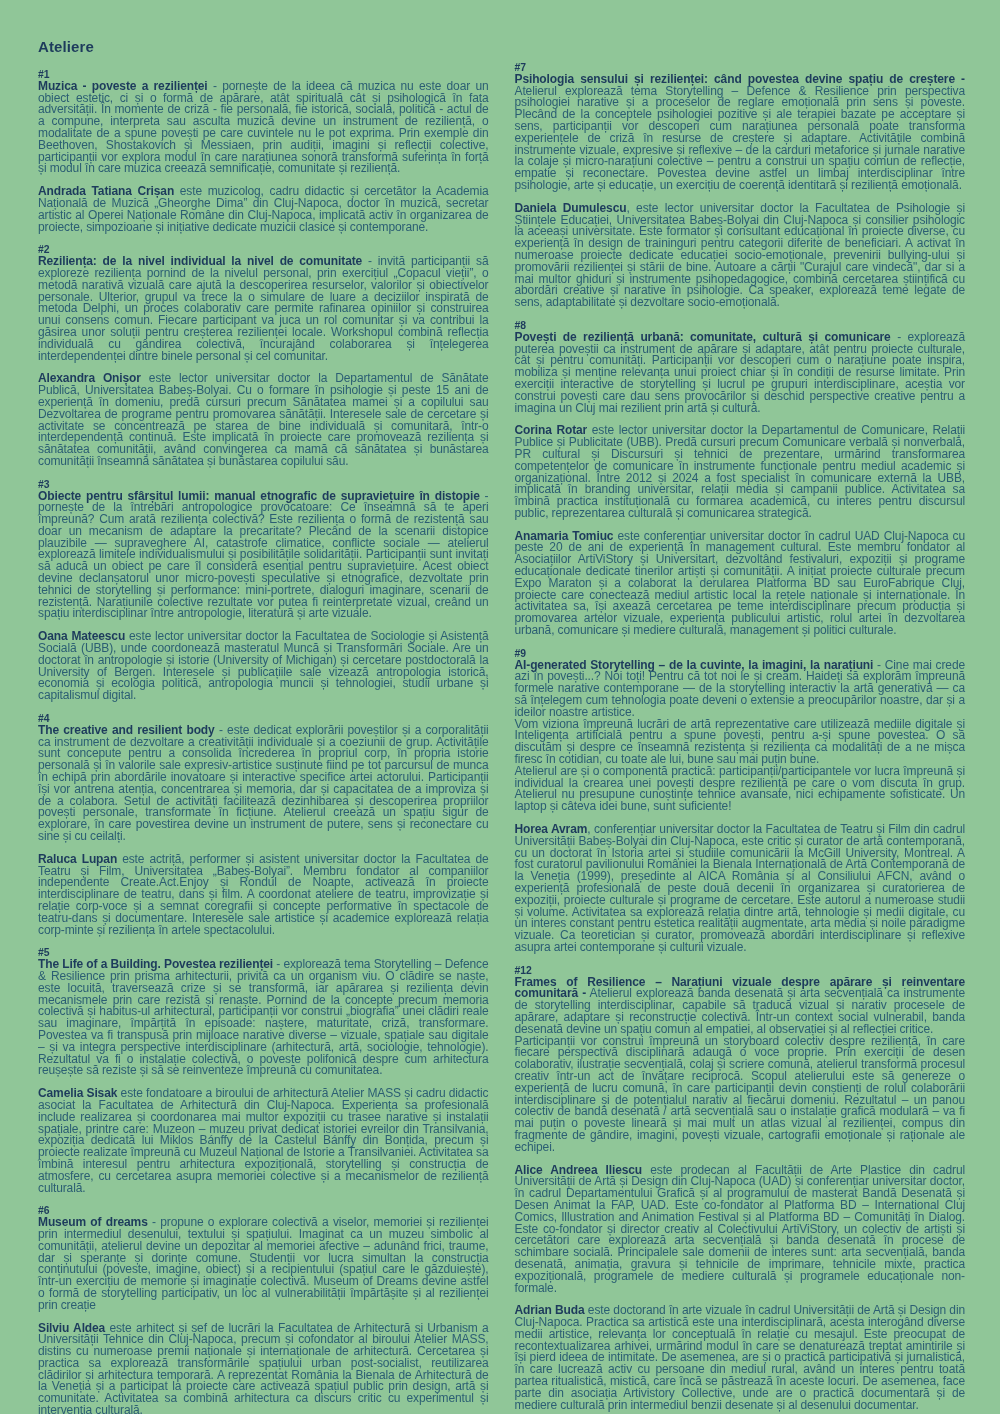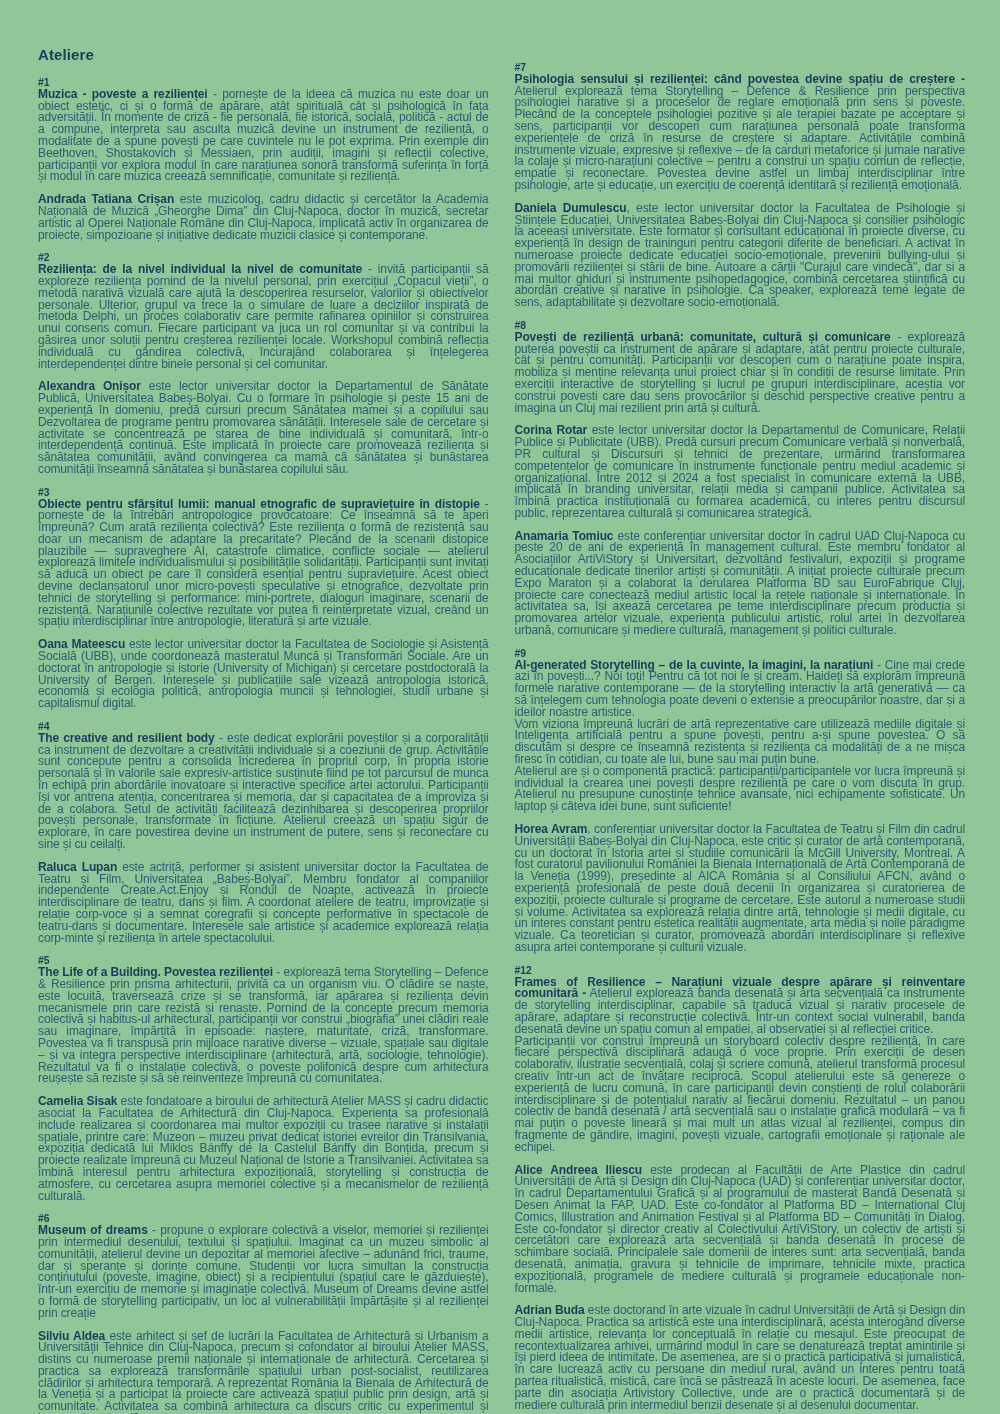--- a/index.html
+++ b/index.html
@@ -21,21 +21,21 @@
     display: flex;
     gap: 26px;
     align-items: flex-start;
   }
   .col { flex: 1 1 0; min-width: 0; }
   .col-right { padding-top: 28px; }
   .page-title {
     font-size: 15px;
     font-weight: 700;
     color: var(--heading);
-    margin: 12px 0 14px 0;
+    margin: 4px 0 14px 0;
     letter-spacing: 0.1px;
   }
   .section { margin: 0; }
   .sec-num {
     font-size: 10.4px;
     line-height: 11.8px;
     font-weight: 600;
     color: var(--heading);
   }
   .section p {

